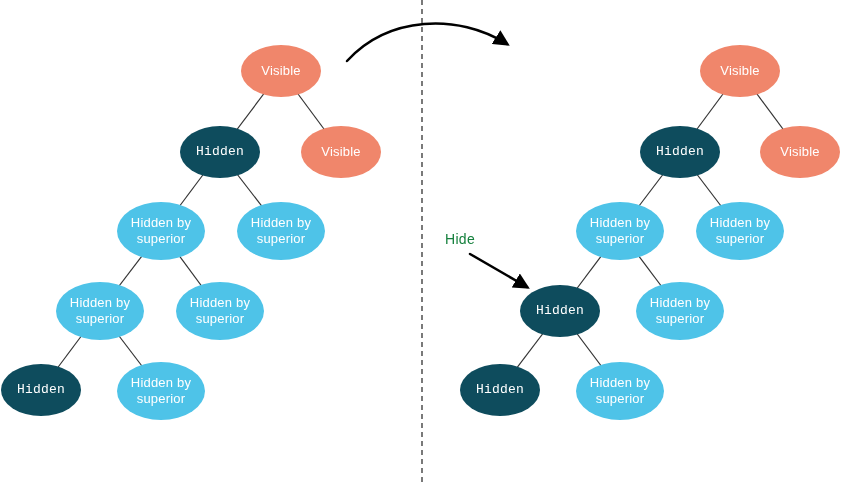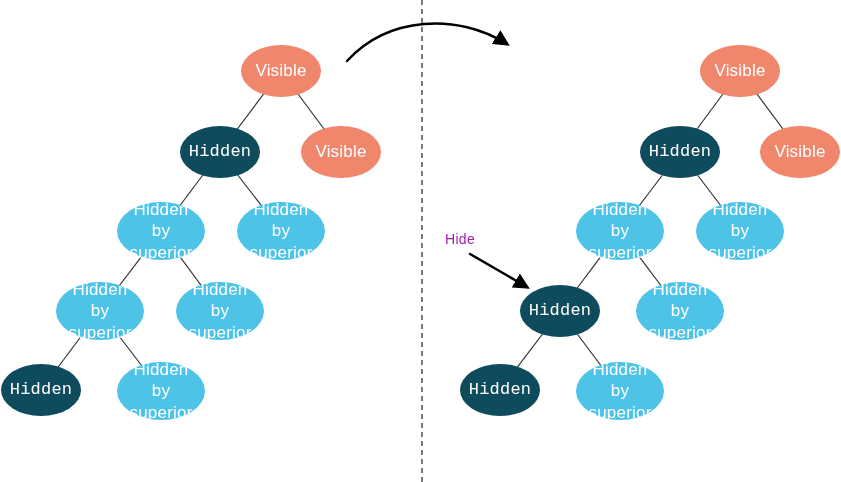--- a/index.html
+++ b/index.html
@@ -24,35 +24,35 @@
   }
   .node {
     position: absolute;
     transform: translate(-50%, -50%);
     border-radius: 50%;
     display: flex;
     align-items: center;
     justify-content: center;
     text-align: center;
     color: var(--c-text, #ffffff);
-    font-size: 17px;
+    font-size: 13px;
     line-height: 1.25;
     z-index: 2;
     box-sizing: border-box;
     padding: 4px 8px;
     letter-spacing: 0.2px;
   }
   .node.visible { background: var(--c-visible); width: 80px; height: 52px; }
   .node.hidden  { background: var(--c-hidden);  width: 80px; height: 52px; font-family: Liberation Mono, monospace; }
   .node.hidden_by_superior { background: var(--c-hbs); width: 88px; height: 58px; text-align: center; }
   #hide-label {
     position: absolute;
     z-index: 3;
     font-size: 14px;
-    color: #a21caf;
+    color: #15803d;
     letter-spacing: 0.3px;
   }
 </style>
 </head>
 <body>
 
 <div id="diagram">
   <svg id="edge-layer" width="841" height="482" viewBox="0 0 841 482" xmlns="http://www.w3.org/2000/svg">
       <line x1="560" y1="311" x2="620" y2="391" stroke="#333333" stroke-width="1.2"></line>
       <line x1="560" y1="311" x2="500" y2="390" stroke="#333333" stroke-width="1.2"></line>

